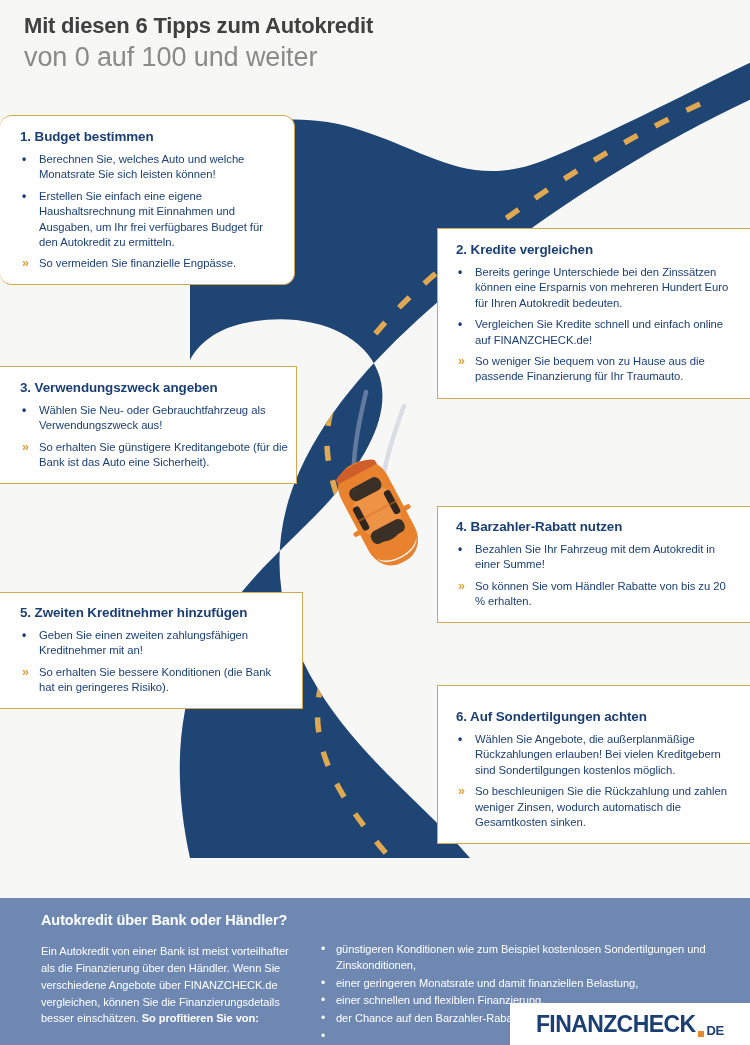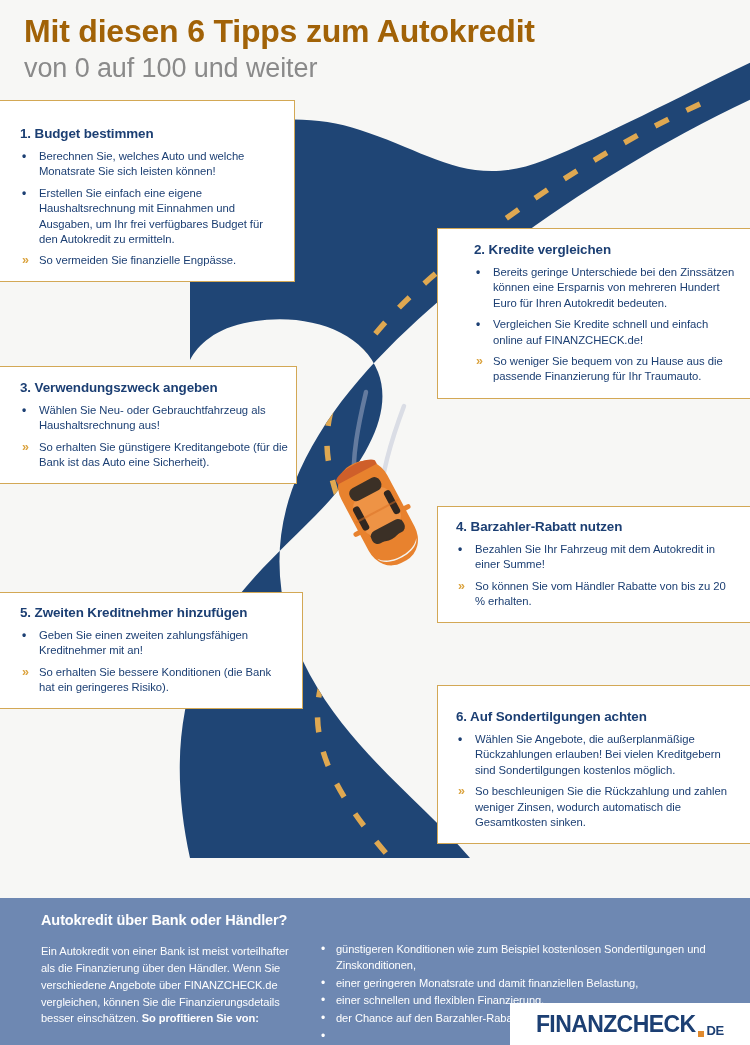--- a/index.html
+++ b/index.html
@@ -7,21 +7,21 @@
     width:750px;height:1045px;
     background:#f7f7f5;
     font-family:"Liberation Sans","DejaVu Sans",sans-serif;
     overflow:hidden;position:relative;
   }
   #page{position:relative;width:750px;height:1045px;overflow:hidden;background:#f7f7f5;}
 
   
   .header{position:absolute;left:24px;top:14px;width:700px;}
   .title{
-    font-size:32px;font-weight:bold;color:#a16207;
+    font-size:22px;font-weight:bold;color:#404040;
     letter-spacing:-0.2px;line-height:1.12;margin:0;
   }
   .subtitle{
     font-size:27px;color:#8a8a8a;font-weight:normal;
     margin:4px 0 0 0;line-height:1.1;letter-spacing:-0.1px;
   }
 
   
   .roadlayer{position:absolute;left:0;top:0;width:750px;height:1045px;}
 
@@ -46,22 +46,22 @@
     margin-bottom:6px;letter-spacing:-0.05px;
   }
   .box li:last-child{margin-bottom:0;}
   .box li .mk{
     position:absolute;left:2px;top:0;font-weight:bold;
   }
   .box li.dot .mk{color:#1c3f73;font-size:12px;line-height:1.3;}
   .box li.chev .mk{color:#dba33f;font-size:12.5px;line-height:1.25;}
 
   
-  #box1{left:0;top:100px;width:295px;padding:25px 16px 12px 20px;}
-  #box2{left:437px;top:228px;width:313px;padding:13px 14px 13px 36px;}
+  #box1{left:0;top:115px;width:295px;padding:13px 16px 12px 20px;border-radius:12px;}
+  #box2{left:437px;top:228px;width:313px;padding:13px 14px 13px 18px;}
   #box3{left:0;top:366px;width:297px;padding:13px 4px 12px 20px;}
   #box4{left:437px;top:506px;width:313px;padding:12px 12px 12px 18px;}
   #box5{left:0;top:592px;width:303px;padding:12px 14px 12px 20px;}
   #box6{left:437px;top:685px;width:313px;padding:23px 14px 13px 18px;}
 
   
   .footerband{
     position:absolute;left:0;top:898px;width:750px;height:187px;
     background:#6e88b2;z-index:8;
   }
@@ -205,21 +205,21 @@
     <ul>
       <li class="dot"><span class="mk">•</span><span>Bereits geringe Unterschiede bei den Zinssätzen können eine Ersparnis von mehreren Hundert Euro für Ihren Autokredit bedeuten.</span></li>
       <li class="dot"><span class="mk">•</span><span>Vergleichen Sie Kredite schnell und einfach online auf FINANZCHECK.de!</span></li>
       <li class="chev"><span class="mk">»</span><span>So weniger Sie bequem von zu Hause aus die passende Finanzierung für Ihr Traumauto.</span></li>
     </ul>
   </div>
 
   <div class="box left" id="box3">
     <h3>3. Verwendungszweck angeben</h3>
     <ul>
-      <li class="dot"><span class="mk">•</span><span>Wählen Sie Neu- oder Gebrauchtfahrzeug als Haushaltsrechnung aus!</span></li>
+      <li class="dot"><span class="mk">•</span><span>Wählen Sie Neu- oder Gebrauchtfahrzeug als Verwendungszweck aus!</span></li>
       <li class="chev"><span class="mk">»</span><span>So erhalten Sie günstigere Kreditan­gebote (für die Bank ist das Auto eine Sicherheit).</span></li>
     </ul>
   </div>
 
   <div class="box right" id="box4">
     <h3>4. Barzahler-Rabatt nutzen</h3>
     <ul>
       <li class="dot"><span class="mk">•</span><span>Bezahlen Sie Ihr Fahrzeug mit dem Autokredit in einer Summe!</span></li>
       <li class="chev"><span class="mk">»</span><span>So können Sie vom Händler Rabatte von bis zu 20 % erhalten.</span></li>
     </ul>

